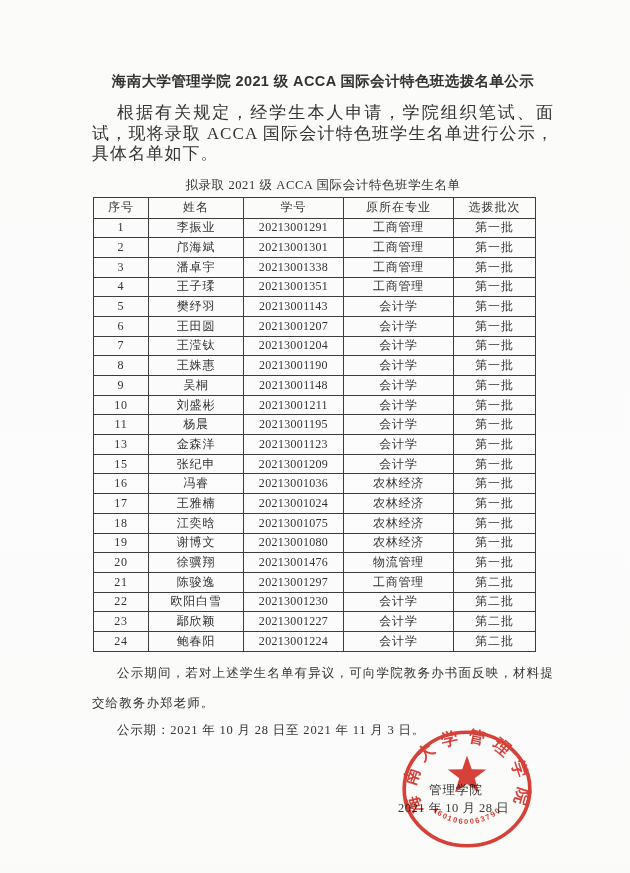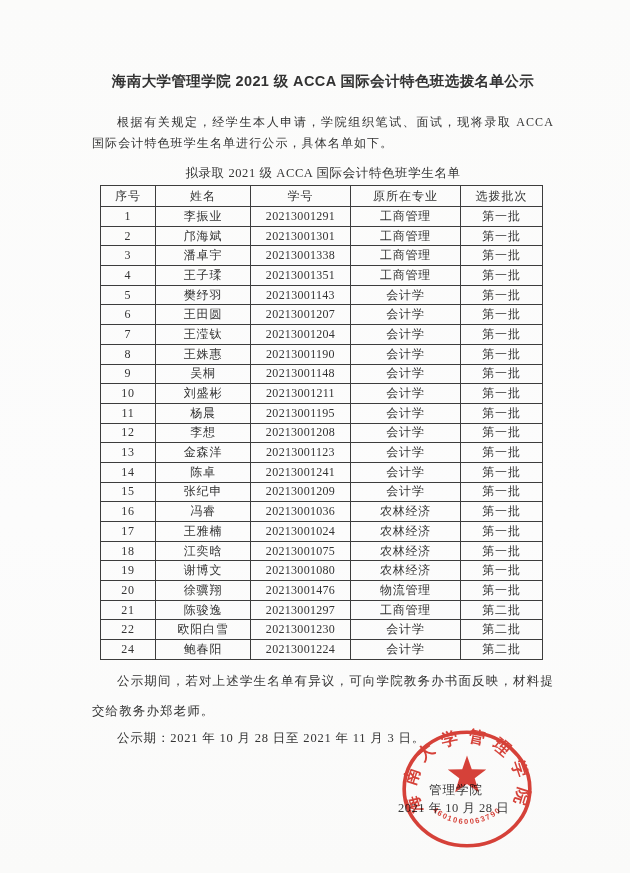--- a/index.html
+++ b/index.html
@@ -25,39 +25,39 @@
     margin-top: 73px;
     text-align: center;
     font-family: "Liberation Sans", "DejaVu Sans", sans-serif;
     font-weight: bold;
     font-size: 14.5px;
     line-height: 17px;
     color: #333;
     letter-spacing: 0.4px;
   }
   .doc-paragraph {
-    margin-top: 22px;
-    font-size: 12px;
+    margin-top: 13px;
+    font-size: 17px;
     line-height: 20.5px;
     text-indent: 25px;
     text-align: justify;
     letter-spacing: 1.1px;
     color: #333;
   }
   .table-caption {
     margin-top: 12px;
     text-align: center;
     font-size: 12.5px;
     line-height: 17px;
     letter-spacing: 0.6px;
     color: #333;
   }
   table.roster {
     margin-top: 3px;
-    margin-left: 8px;
+    margin-left: 1px;
     border-collapse: collapse;
     table-layout: fixed;
     width: 442px;
   }
   table.roster th, table.roster td {
     border: 1px solid #3d3d3d;
     text-align: center;
     vertical-align: middle;
     font-size: 12px;
     font-weight: normal;
@@ -218,37 +218,23 @@
             <td>第一批</td>
           </tr>
           <tr>
             <td>11</td>
             <td>杨晨</td>
             <td>20213001195</td>
             <td>会计学</td>
             <td>第一批</td>
           </tr>
           <tr>
-            <td>12</td>
-            <td>李想</td>
-            <td>20213001208</td>
-            <td>会计学</td>
-            <td>第一批</td>
-          </tr>
-          <tr>
             <td>13</td>
             <td>金森洋</td>
             <td>20213001123</td>
-            <td>会计学</td>
-            <td>第一批</td>
-          </tr>
-          <tr>
-            <td>14</td>
-            <td>陈卓</td>
-            <td>20213001241</td>
             <td>会计学</td>
             <td>第一批</td>
           </tr>
           <tr>
             <td>15</td>
             <td>张纪申</td>
             <td>20213001209</td>
             <td>会计学</td>
             <td>第一批</td>
           </tr>
@@ -291,20 +277,27 @@
             <td>21</td>
             <td>陈骏逸</td>
             <td>20213001297</td>
             <td>工商管理</td>
             <td>第二批</td>
           </tr>
           <tr>
             <td>22</td>
             <td>欧阳白雪</td>
             <td>20213001230</td>
+            <td>会计学</td>
+            <td>第二批</td>
+          </tr>
+          <tr>
+            <td>23</td>
+            <td>鄢欣颖</td>
+            <td>20213001227</td>
             <td>会计学</td>
             <td>第二批</td>
           </tr>
           <tr>
             <td>24</td>
             <td>鲍春阳</td>
             <td>20213001224</td>
             <td>会计学</td>
             <td>第二批</td>
           </tr>

